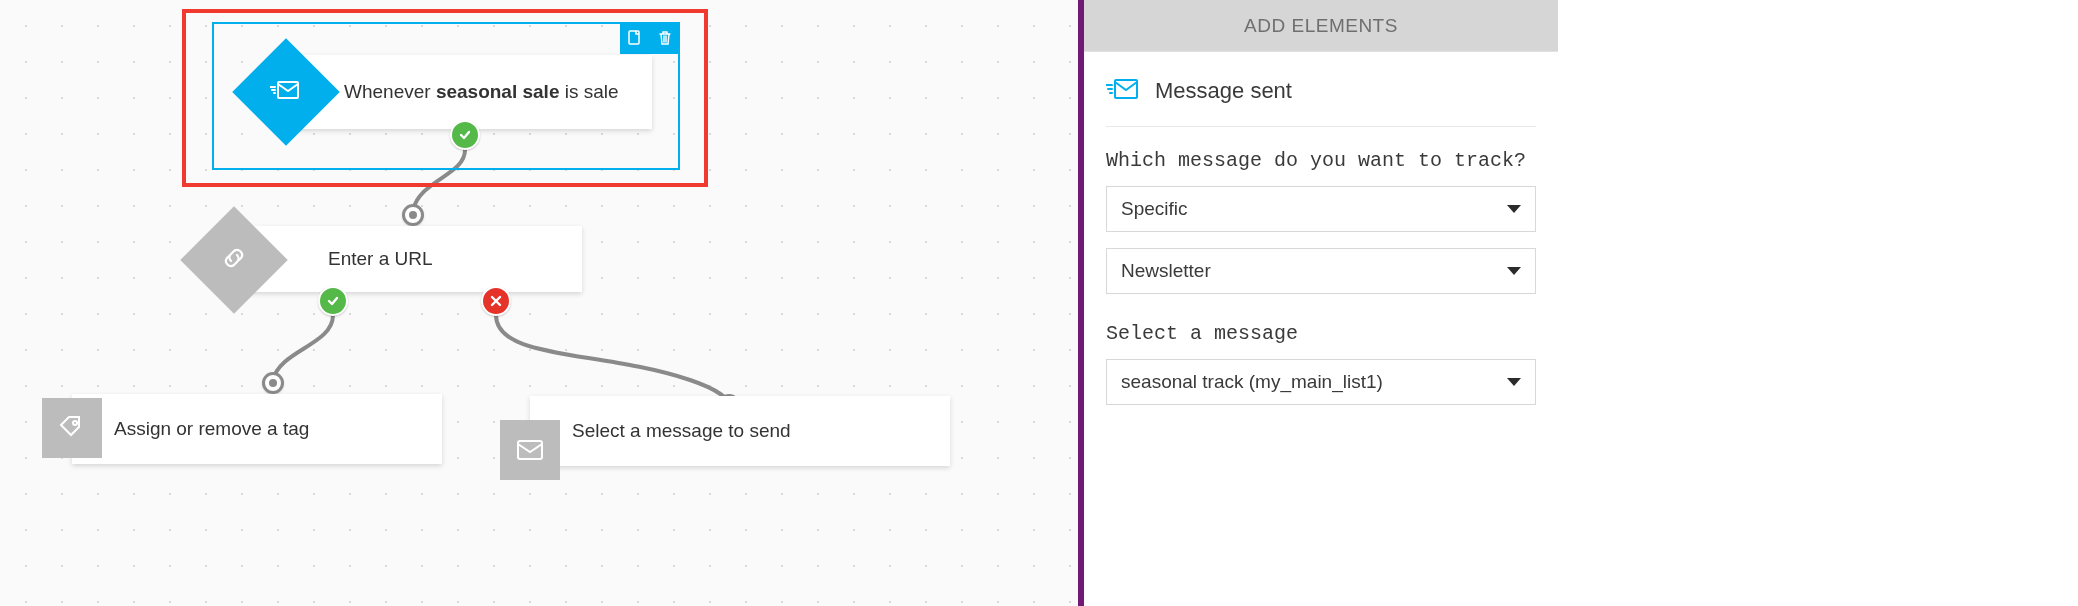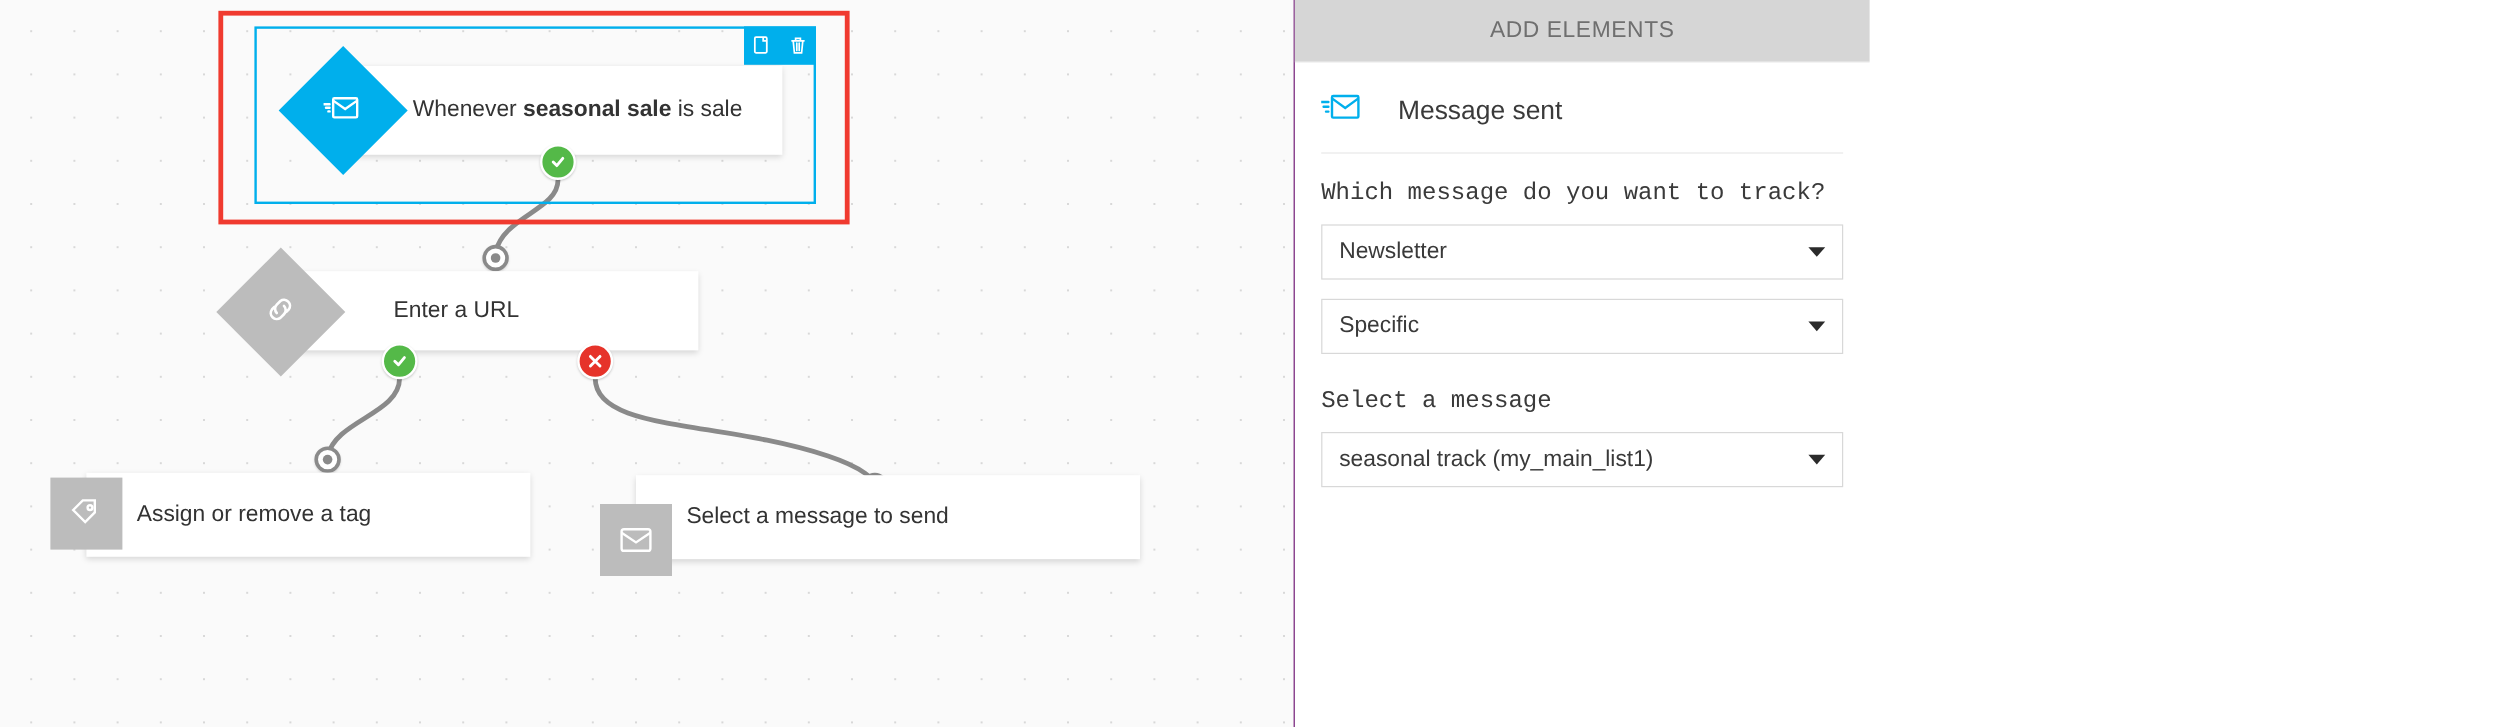--- a/index.html
+++ b/index.html
@@ -31,21 +31,21 @@
     width: 1000px; 
     height: 606px;
     background: #fff;
   }
   .panel-inner {
     position: absolute;
     left: 0; top: 0;
     width: 510px;
     height: 606px;
     background: #fff;
-    border-left: 1px solid #701a75;
+    border-left: 6px solid #701a75;
   }
   
   
   .panel { left: 1078px; width: 1000px; }
   .panel-inner { width: 480px; }
 
   .tabs {
     display: flex;
     height: 52px;
     border-bottom: 1px solid #e2e2e2;
@@ -65,21 +65,21 @@
     background: #d6d6d6;
     color: #6f6f6f;
   }
 
   .panel-body {
     padding: 24px 22px 0 22px;
   }
   .section-header {
     display: flex;
     align-items: center;
-    gap: 30px;
+    gap: 15px;
     padding-bottom: 20px;
     border-bottom: 1px solid #e8e8e8;
     margin-bottom: 22px;
   }
   .section-header .ms-icon {
     color: #00afec;
   }
   .section-title {
     font-size: 22px;
     color: #3a3a3a;
@@ -328,25 +328,25 @@
               <rect x="9" y="4" width="22" height="18" rx="1" fill="none" stroke="#00afec" stroke-width="2"></rect>
               <path d="M9 6 L20 14 L31 6" fill="none" stroke="#00afec" stroke-width="2"></path>
               <path d="M0 9 h6 M2 13 h4 M4 17 h2" stroke="#00afec" stroke-width="2" stroke-linecap="round"></path>
             </svg>
         </span>
         <div class="section-title">Message sent</div>
       </div>
 
       <div class="field-label">Which message do you want to track?</div>
       <div class="select">
-        <span>Newsletter</span>
+        <span>Specific</span>
         <span class="caret"></span>
       </div>
       <div class="select">
-        <span>Specific</span>
+        <span>Newsletter</span>
         <span class="caret"></span>
       </div>
 
       <div class="gap"></div>
       <div class="field-label">Select a message</div>
       <div class="select">
         <span>seasonal track (my_main_list1)</span>
         <span class="caret"></span>
       </div>
     </div>

